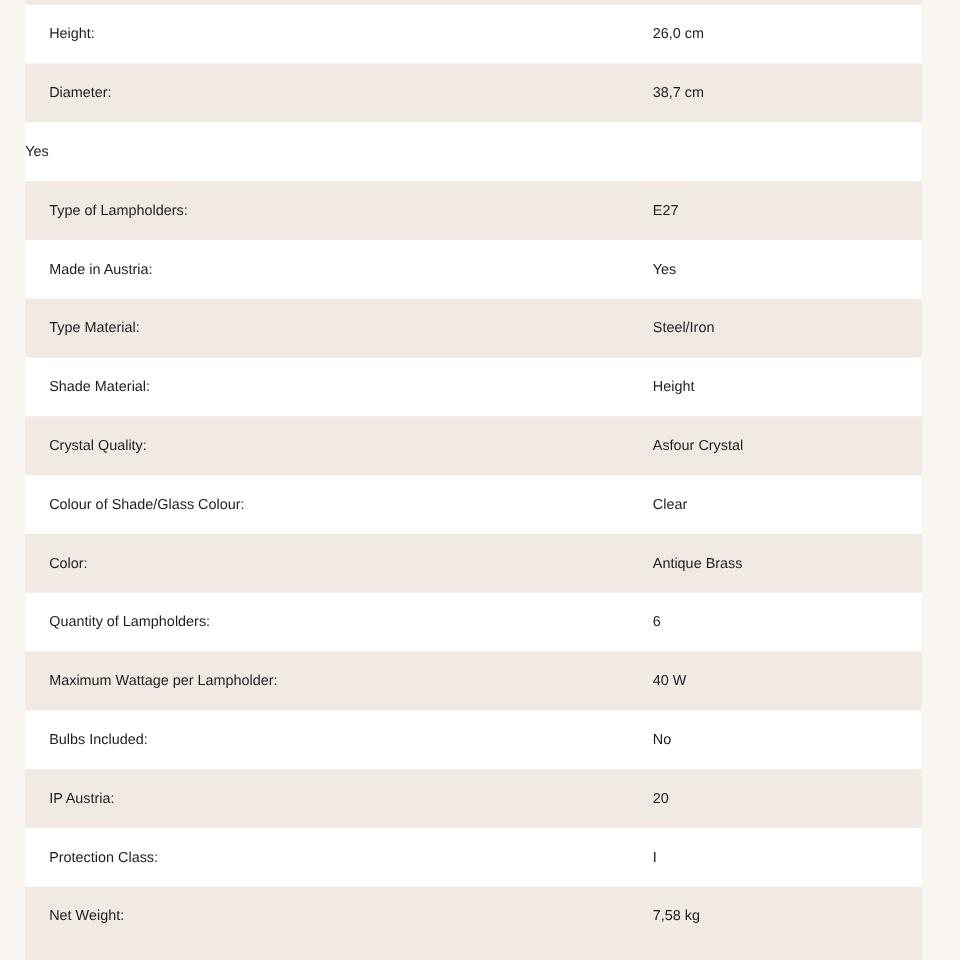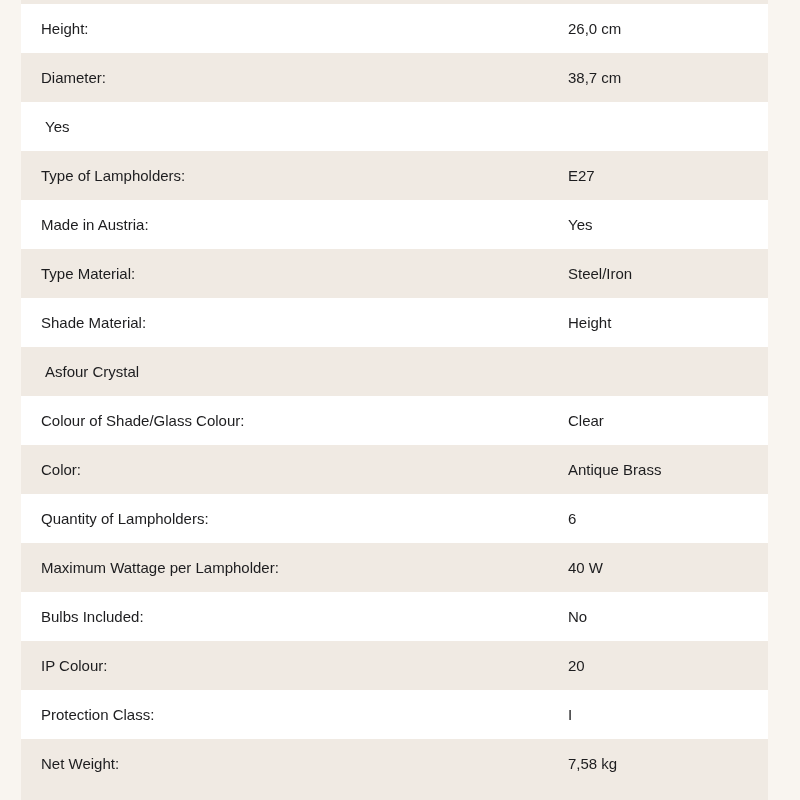--- a/index.html
+++ b/index.html
@@ -17,33 +17,32 @@
     width: 747px;
   }
   .top-strip {
     height: 4px;
     background: #f0eae3;
   }
   .rows .row {
     height: 49px;
     display: flex;
     align-items: center;
-    font-size: 15px;
+    font-size: 12px;
     color: #1d1d1f;
     line-height: 1.2;
   }
   .rows .row:nth-of-type(odd)  { background: #ffffff; }
   .rows .row:nth-of-type(even) { background: #f0eae3; }
   .row .label {
     flex: 0 0 523px;
     padding-left: 20px;
   }
   .row .value {
     flex: 1 1 auto;
-    margin-left: 24px;
   }
   .bottom-filler {
     height: 12px;
     background: #f0eae3;
   }
 </style>
 </head>
 <body>
 
 <div class="spec-table">
@@ -78,20 +77,21 @@
       <div class="label">Type Material:</div>
       <div class="value">Steel/Iron</div>
     </div>
 
     <div class="row">
       <div class="label">Shade Material:</div>
       <div class="value">Height</div>
     </div>
 
     <div class="row">
+      <div class="label">Crystal Quality:</div>
       <div class="value">Asfour Crystal</div>
     </div>
 
     <div class="row">
       <div class="label">Colour of Shade/Glass Colour:</div>
       <div class="value">Clear</div>
     </div>
 
     <div class="row">
       <div class="label">Color:</div>
@@ -107,21 +107,21 @@
       <div class="label">Maximum Wattage per Lampholder:</div>
       <div class="value">40 W</div>
     </div>
 
     <div class="row">
       <div class="label">Bulbs Included:</div>
       <div class="value">No</div>
     </div>
 
     <div class="row">
-      <div class="label">IP Colour:</div>
+      <div class="label">IP Austria:</div>
       <div class="value">20</div>
     </div>
 
     <div class="row">
       <div class="label">Protection Class:</div>
       <div class="value">I</div>
     </div>
 
     <div class="row">
       <div class="label">Net Weight:</div>

